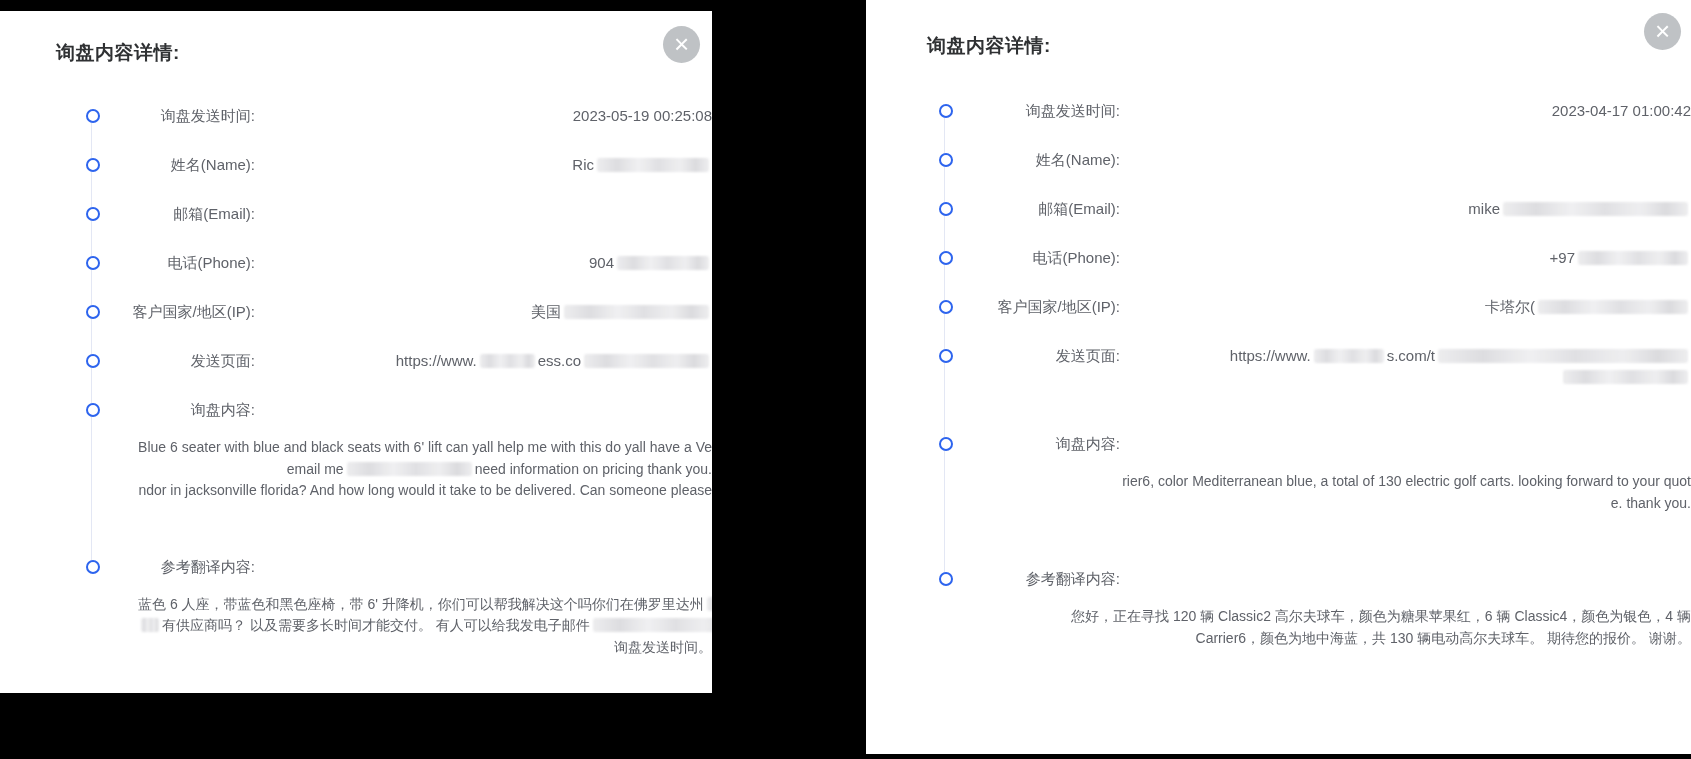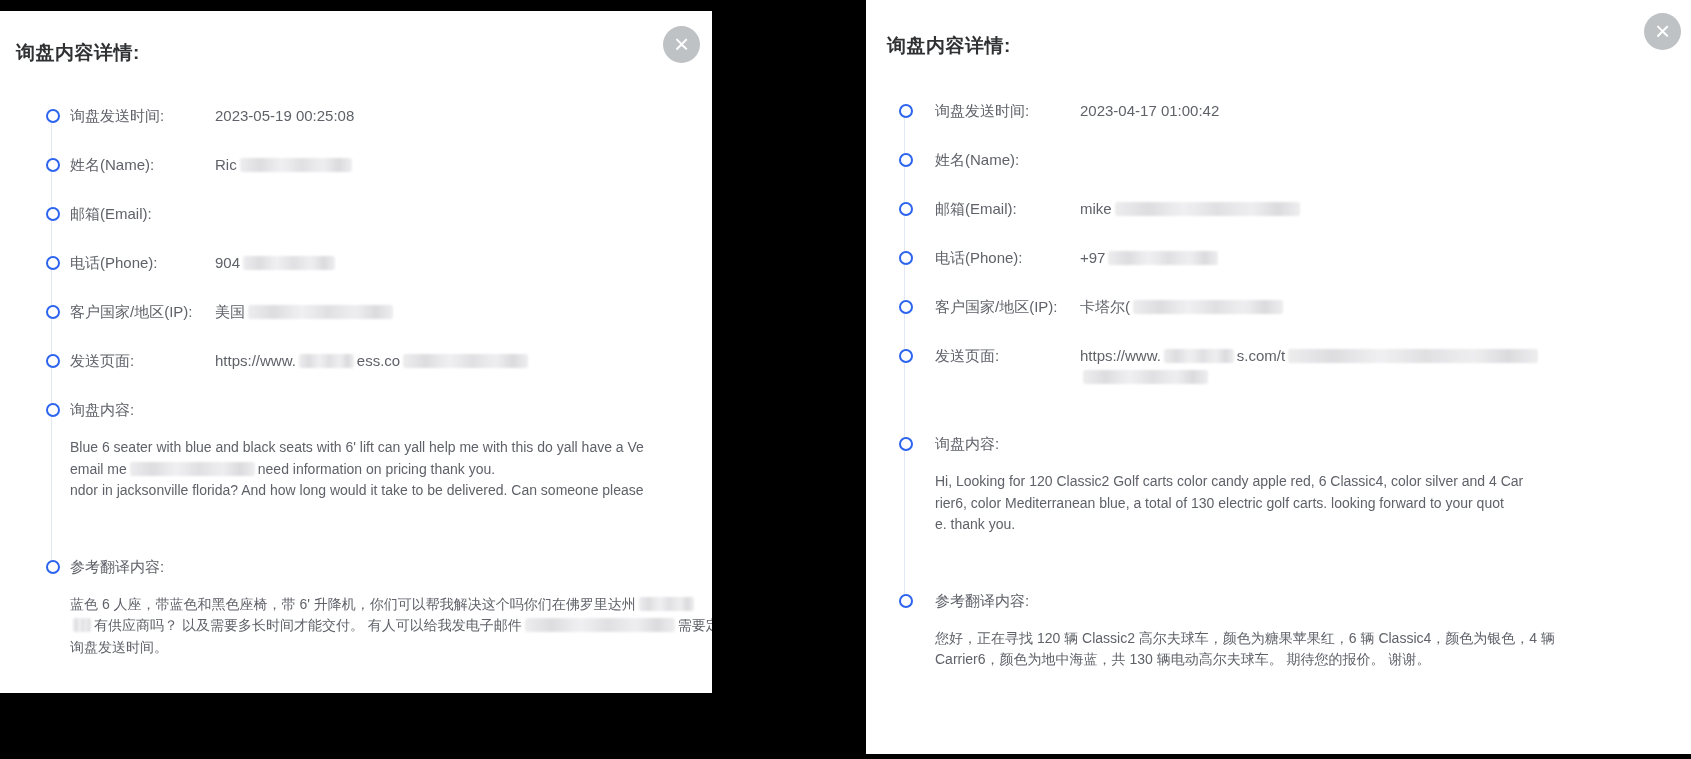--- a/index.html
+++ b/index.html
@@ -3,21 +3,21 @@
 <meta charset="utf-8">
 <style>
   html,body{margin:0;padding:0;}
   body{
     width:1691px;height:759px;position:relative;overflow:hidden;
     background:#000;
     font-family:"Liberation Sans","DejaVu Sans",sans-serif;
     -webkit-font-smoothing:antialiased;
   }
   .modal{
-    position:absolute;background:#fff;box-sizing:border-box;
+    position:absolute;background:#fff;box-sizing:border-box;padding-left:40px;
   }
   .m0{left:0;top:11px;width:712px;height:682px;}
   .m1{left:866px;top:0;width:825px;height:754px;}
   .modal-title{
     font-size:19px;font-weight:700;color:#2f3133;letter-spacing:.5px;
   }
   .m0 .modal-title{padding:29px 0 0 16px;}
   .m1 .modal-title{padding:33px 0 0 21px;}
   .close{
     position:absolute;width:37px;height:37px;border-radius:50%;
@@ -25,21 +25,21 @@
     cursor:pointer;user-select:none;
   }
   .m0 .close{left:663px;top:15px;}
   .m1 .close{right:10px;top:13px;}
   .close .x{color:#fff;font-size:26px;line-height:1;font-weight:400;margin-top:-2px;}
   .timeline{position:relative;}
   .m0 .timeline{margin-top:39px;padding-left:46px;--c1:24px;--c2:145px;--linex:51px;}
   .m1 .timeline{margin-top:41px;padding-left:33px;--c1:36px;--c2:145px;--linex:38px;}
   .t-item{
     display:grid;grid-template-columns:var(--c1) var(--c2) 1fr;
-    align-items:start;position:relative;margin-bottom:28px;
+    align-items:start;position:relative;margin-bottom:28px;text-align:right;
   }
   .t-item:not(:last-child)::before{
     content:'';position:absolute;width:1px;background:#e3e7f4;
     left:calc(var(--linex) - var(--c1) - var(--c2) - 1px);
     top:16px;bottom:-34px;z-index:0;
   }
   
   .m0 .t-item:not(:last-child)::before{left:5px;}
   .m1 .t-item:not(:last-child)::before{left:5px;}
   .m1 .t-item:nth-child(6){margin-bottom:46px;}
@@ -48,21 +48,21 @@
     width:10px;height:10px;border:2px solid #2d64ee;border-radius:50%;
     background:#fff;display:inline-block;margin-top:4px;position:relative;z-index:1;
   }
   .t-label{
     font-size:15px;color:#5f6269;line-height:21px;white-space:nowrap;
   }
   .t-value{font-size:15px;color:#5f6269;}
   .v-line{line-height:21px;white-space:nowrap;}
   .t-para{
     grid-column:2/4;margin-top:17px;margin-bottom:26px;
-    font-size:14px;color:#5f6269;
+    font-size:14px;color:#5f6269;margin-left:28px;
   }
   .p-line{line-height:21.5px;white-space:nowrap;overflow:hidden;}
   .redact{
     display:inline-block;height:14px;border-radius:2px;vertical-align:-2px;
     background:linear-gradient(90deg,#ececee 0%,#dcdcdf 18%,#f0f0f2 37%,#dfdfe2 55%,#eeeef0 74%,#dadadd 88%,#ededef 100%);
     filter:blur(1.2px);opacity:.95;margin:0 3px;
   }
 </style>
 </head>
 <body>
@@ -179,21 +179,20 @@
         <div class="t-value">
           <div class="v-line"><span>https://www.</span><span class="redact" style="width: 70px;"></span><span>s.com/t</span><span class="redact" style="width: 250px;"></span></div>
           <div class="v-line"><span class="redact" style="width: 125px;"></span></div>
         </div>
       </div>
       <div class="t-item">
         <span class="bullet"></span>
         <div class="t-label">询盘内容:</div>
         <div class="t-value"></div>
         <div class="t-para">
-          <div class="p-line"><span>Hi, Looking for 120 Classic2 Golf carts color candy apple red, 6 Classic4, color silver and 4 Car</span></div>
           <div class="p-line"><span>rier6, color Mediterranean blue, a total of 130 electric golf carts. looking forward to your quot</span></div>
           <div class="p-line"><span>e. thank you.</span></div>
         </div>
       </div>
       <div class="t-item">
         <span class="bullet"></span>
         <div class="t-label">参考翻译内容:</div>
         <div class="t-value"></div>
         <div class="t-para">
           <div class="p-line"><span>您好，正在寻找 120 辆 Classic2 高尔夫球车，颜色为糖果苹果红，6 辆 Classic4，颜色为银色，4 辆</span></div>

